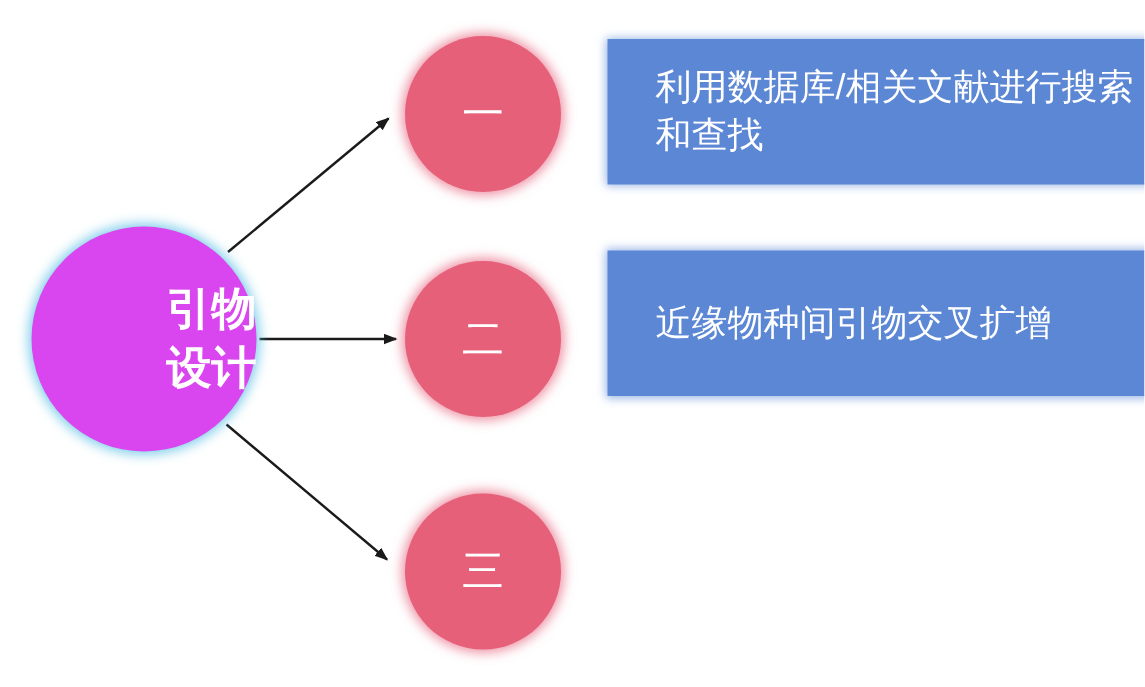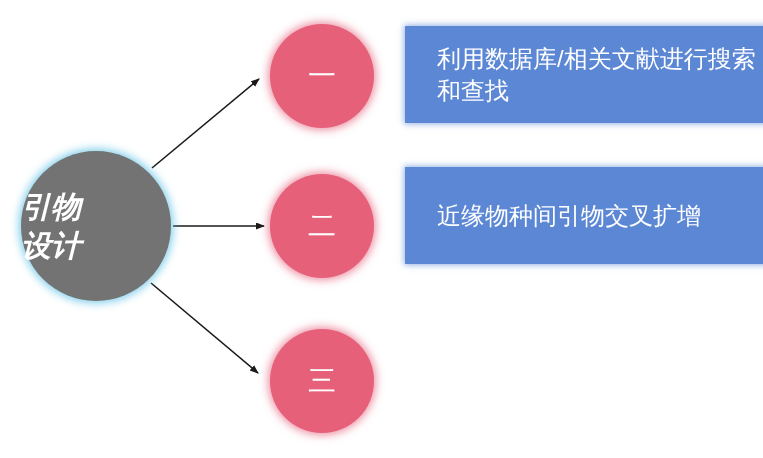--- a/index.html
+++ b/index.html
@@ -23,26 +23,25 @@
     height: 458px;
     pointer-events: none;
   }
   .root-circle {
     position: absolute;
     left: 21px;
     top: 151px;
     width: 150px;
     height: 150px;
     border-radius: 50%;
-    background: #737373;
+    background: #d946ef;
     box-shadow: 0 0 8px 2px rgba(83, 188, 227, 0.75);
     display: flex;
     align-items: center;
-    justify-content: flex-start;
-    font-style: italic;
+    justify-content: flex-end;
   }
   .root-label {
     color: #ffffff;
     font-weight: bold;
     font-size: 30px;
     line-height: 1.3;
     text-align: center;
     white-space: pre-line;
   }
   .step-circle {

